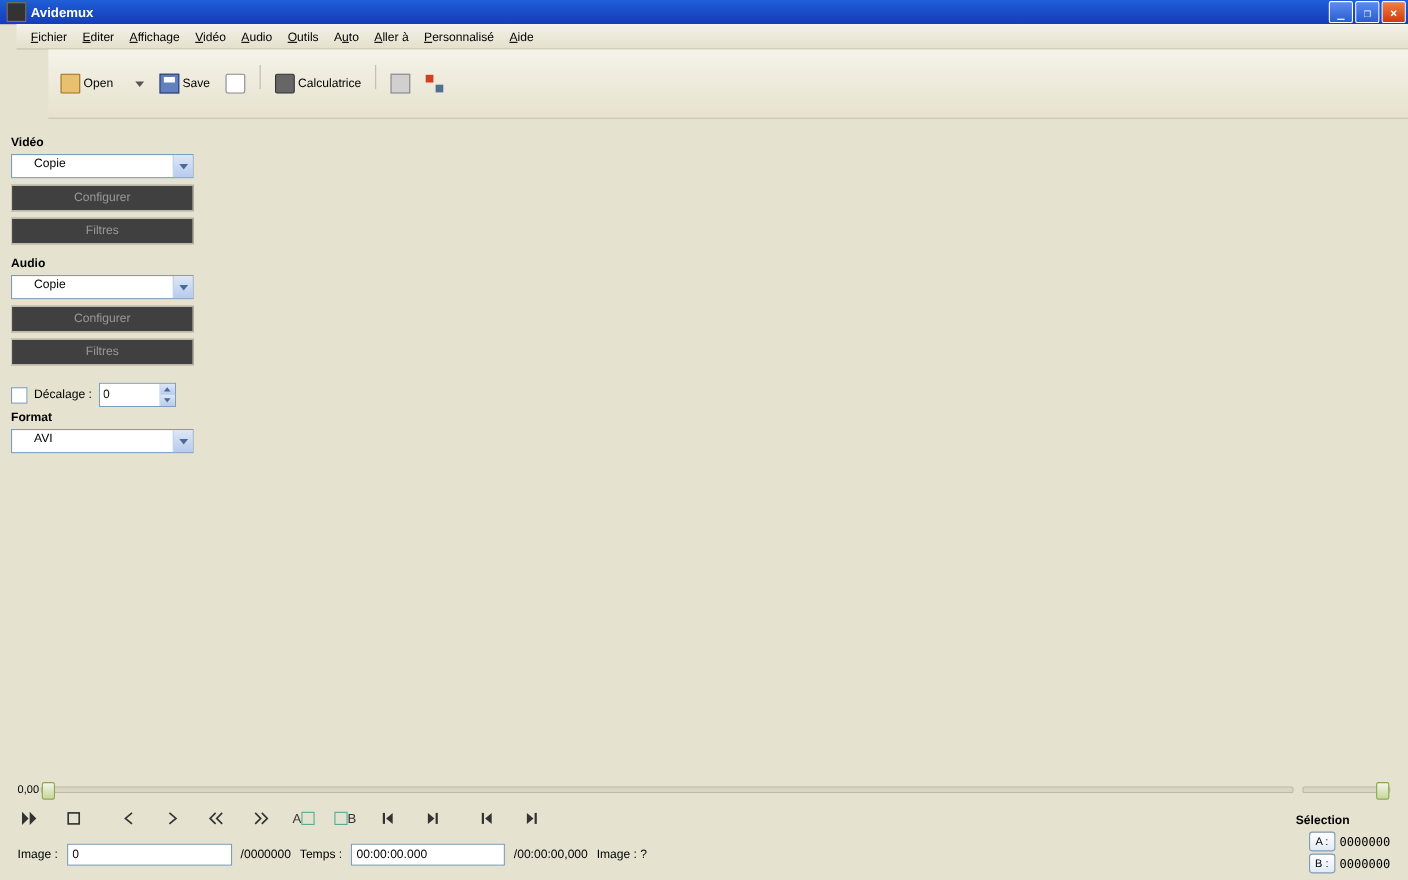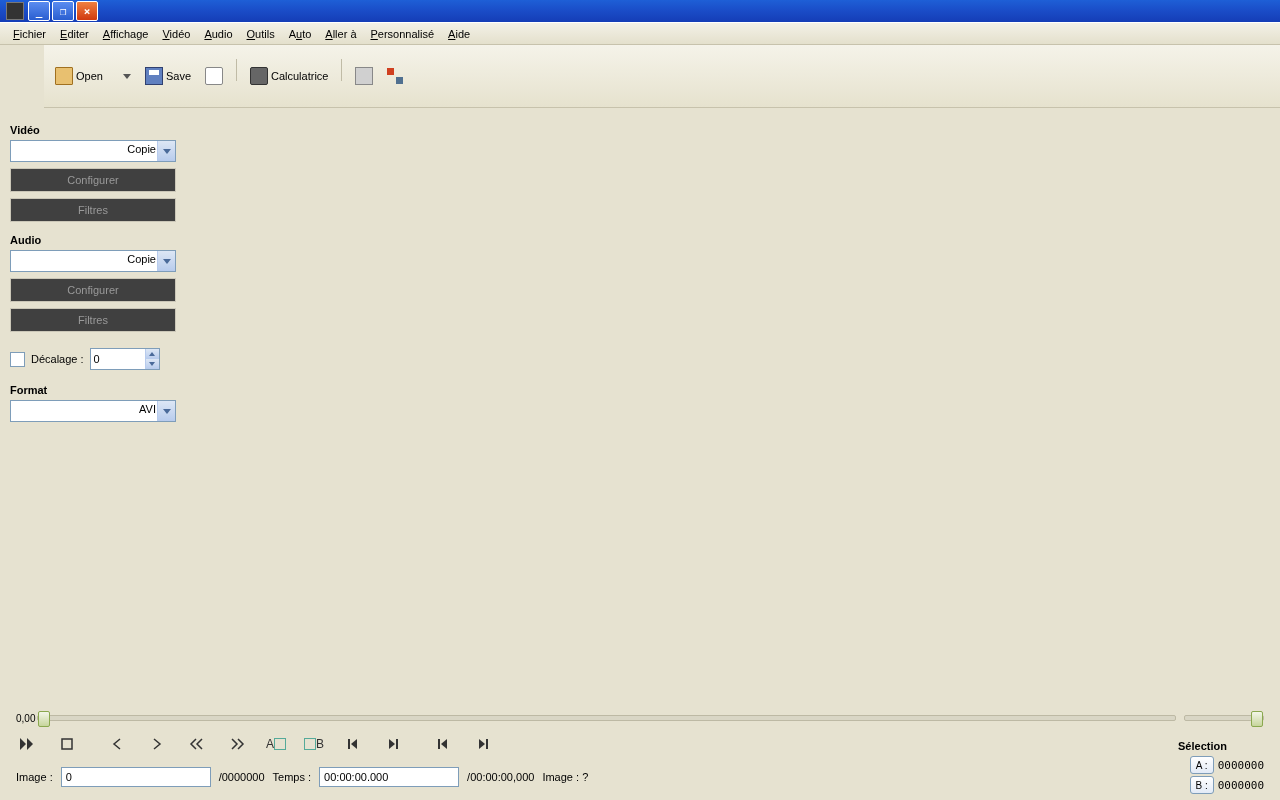--- a/index.html
+++ b/index.html
@@ -4,21 +4,21 @@
 <style>
   html,body{margin:0;padding:0;width:1280px;height:800px;font-family:Tahoma,Verdana,sans-serif;font-size:11px;color:#000;overflow:hidden;background:#E6E2D0;}
   
   .titlebar{height:22px;background:linear-gradient(to bottom,#1E5FD6,#1A4CC7 50%,#153DB6);display:flex;align-items:center;padding:0 2px;color:#fff;}
   .titlebar .app-icon{width:16px;height:16px;margin:0 4px;background:#333;border:1px solid #777;}
   .titlebar .title{font-weight:bold;font-size:12px;flex:1;}
   .win-btns{display:flex;gap:2px;}
   .win-btn{width:20px;height:18px;border:1px solid #fff;border-radius:2px;display:flex;align-items:center;justify-content:center;font-family:monospace;font-size:11px;font-weight:bold;color:#fff;background:linear-gradient(to bottom,#5a8cf0,#2a5ed0);}
   .win-btn.close{background:linear-gradient(to bottom,#f08040,#d03a10);}
   
-  .menubar{height:21px;background:linear-gradient(to bottom,#F3F1E7,#E4E0CC);border-top:1px solid #fff;border-bottom:1px solid #C7C2AC;display:flex;align-items:center;padding:0 6px;}
+  .menubar{height:21px;background:linear-gradient(to bottom,#F3F1E7,#E4E0CC);border-top:1px solid #fff;border-bottom:1px solid #C7C2AC;display:flex;align-items:center;padding:0 6px;margin-left:15px;}
   .menubar .menu-item{padding:2px 7px;cursor:default;}
   .menubar .menu-item u{text-decoration:underline;}
   
   .toolbar{height:34px;background:linear-gradient(to bottom,#F5F3E9,#E6E2CE);border-bottom:1px solid #C7C2AC;display:flex;padding:14px 6px;gap:4px;margin-left:44px;}
   .tb-btn{display:flex;align-items:center;gap:3px;padding:3px 4px;border:1px solid transparent;border-radius:3px;cursor:default;}
   .tb-sep{width:1px;height:22px;background:#C0BBA6;margin:0 4px;}
   .tb-icon{width:16px;height:16px;display:inline-block;}
   .icon-open{background:#E8C070;border:1px solid #A07020;position:relative;border-radius:1px;}
   .icon-save{background:#6080C0;border:1px solid #304070;position:relative;}
   .icon-save::after{content:"";position:absolute;top:2px;left:3px;right:3px;height:5px;background:#fff;}
@@ -28,21 +28,21 @@
   .icon-misc1{background:#d0d0d0;border:1px solid #888;}
   .icon-misc2{position:relative;}
   .icon-misc2::before{content:"";position:absolute;left:0;top:0;width:7px;height:7px;background:#d04020;}
   .icon-misc2::after{content:"";position:absolute;right:0;bottom:0;width:7px;height:7px;background:#507090;}
   .drop-caret{width:0;height:0;border-left:4px solid transparent;border-right:4px solid transparent;border-top:5px solid #555;display:inline-block;margin-left:6px;}
   
   .workspace{position:relative;height:631px;}
   .left-panel{position:absolute;left:10px;top:12px;width:180px;}
   .section-label{font-weight:bold;margin:4px 0 4px 0;}
   .combo{width:164px;height:20px;display:flex;border:1px solid #7E9DB9;background:#fff;margin-bottom:6px;}
-  .combo .combo-text{flex:1;padding:2px 1px;text-align:right;}
+  .combo .combo-text{flex:1;padding:2px 20px;}
   .combo .combo-btn{width:17px;background:linear-gradient(to bottom,#DDE7F5,#B7CBED);display:flex;align-items:center;justify-content:center;border-left:1px solid #B7CBED;}
   .combo .combo-btn::after{content:"";width:0;height:0;border-left:4px solid transparent;border-right:4px solid transparent;border-top:5px solid #4A6A9A;}
   .flat-btn{width:164px;height:22px;background:#404040;border:1px solid #CBC7B8;color:#999;display:flex;align-items:center;justify-content:center;margin-bottom:6px;}
   .decalage-row{display:flex;align-items:center;gap:6px;margin-top:16px;}
   .chk{width:13px;height:13px;border:1px solid #7E9DB9;background:#fff;}
   .spin{display:flex;width:68px;height:20px;border:1px solid #7E9DB9;background:#fff;}
   .spin input{border:none;width:48px;padding:1px 3px;font:inherit;outline:none;}
   .spin .spin-btns{width:17px;display:flex;flex-direction:column;}
   .spin .sp{flex:1;background:linear-gradient(to bottom,#DDE7F5,#B7CBED);border-left:1px solid #B7CBED;display:flex;align-items:center;justify-content:center;}
   .spin .sp::after{content:"";width:0;height:0;border-left:3px solid transparent;border-right:3px solid transparent;}
@@ -67,20 +67,21 @@
   
   .status-row{position:absolute;left:16px;right:120px;bottom:12px;height:22px;display:flex;align-items:center;gap:8px;}
   .status-row input{height:16px;border:1px solid #7E9DB9;padding:1px 4px;font:inherit;}
   svg{overflow:visible;}
 </style>
 </head>
 <body>
 
 <div class="titlebar">
   <div class="app-icon"></div>
+  <div class="title">Avidemux</div>
   <div class="win-btns">
     <div class="win-btn">_</div>
     <div class="win-btn">❐</div>
     <div class="win-btn close">×</div>
   </div>
 </div>
 
 <div class="menubar">
   <div class="menu-item"><u>F</u>ichier</div>
   <div class="menu-item"><u>E</u>diter</div>
@@ -146,21 +147,21 @@
       <span>Décalage :</span>
       <div class="spin">
         <input value="0" style="">
         <div class="spin-btns">
           <div class="sp up"></div>
           <div class="sp dn"></div>
         </div>
       </div>
     </div>
 
-    <div class="section-label" style="margin-top:14px;">Format</div>
+    <div class="section-label" style="margin-top:4px;">Format</div>
     <div class="combo">
       <div class="combo-text">AVI</div>
       <div class="combo-btn"></div>
     </div>
   </div>
 
 </div>
 
 <div class="slider-row">
   <span class="pos-label">0,00</span>

